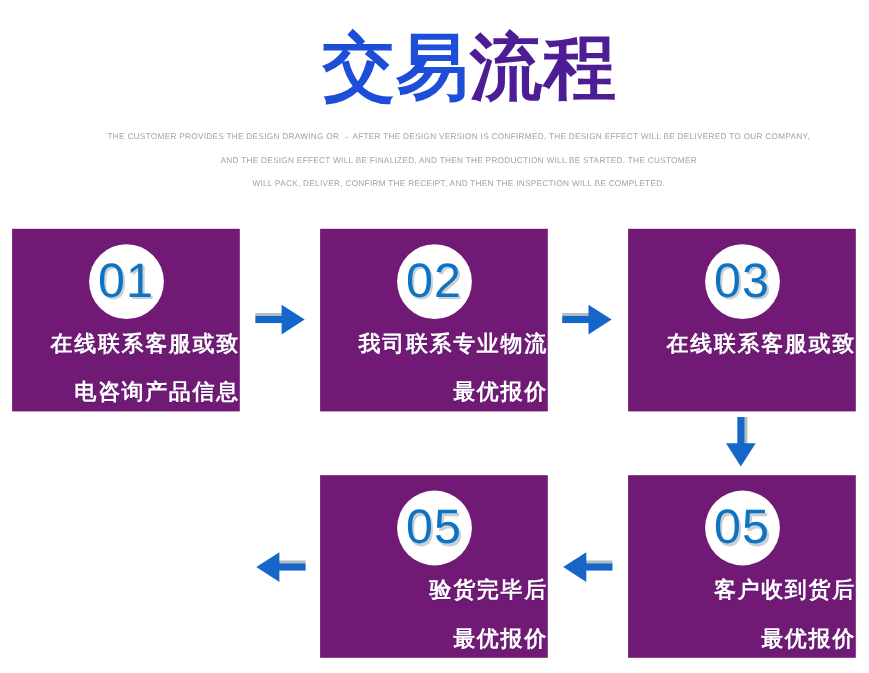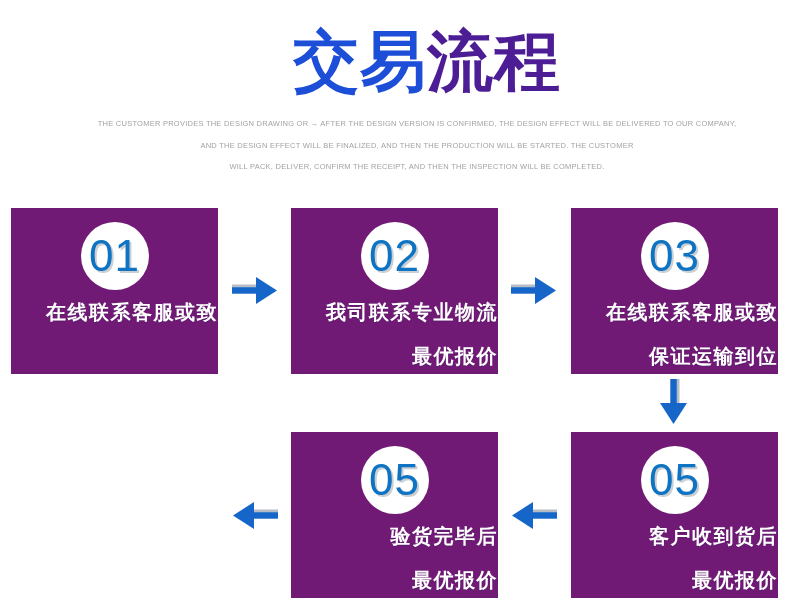--- a/index.html
+++ b/index.html
@@ -77,36 +77,36 @@
   <div class="subtitle">
     <div>THE CUSTOMER PROVIDES THE DESIGN DRAWING OR → AFTER THE DESIGN VERSION IS CONFIRMED, THE DESIGN EFFECT WILL BE DELIVERED TO OUR COMPANY,</div>
     <div>AND THE DESIGN EFFECT WILL BE FINALIZED, AND THEN THE PRODUCTION WILL BE STARTED. THE CUSTOMER</div>
     <div>WILL PACK, DELIVER, CONFIRM THE RECEIPT, AND THEN THE INSPECTION WILL BE COMPLETED.</div>
   </div>
 
   <div class="box b1">
     <div class="circle">01</div>
     <div class="lines">
       <div>在线联系客服或致</div>
+      <div>电咨询产品信息</div>
     </div>
   </div>
 
   <div class="box b2">
     <div class="circle">02</div>
     <div class="lines">
       <div>我司联系专业物流</div>
       <div>最优报价</div>
     </div>
   </div>
 
   <div class="box b3">
     <div class="circle">03</div>
     <div class="lines">
       <div>在线联系客服或致</div>
-      <div>保证运输到位</div>
     </div>
   </div>
 
   <div class="box b4">
     <div class="circle">05</div>
     <div class="lines">
       <div>客户收到货后</div>
       <div>最优报价</div>
     </div>
   </div>

